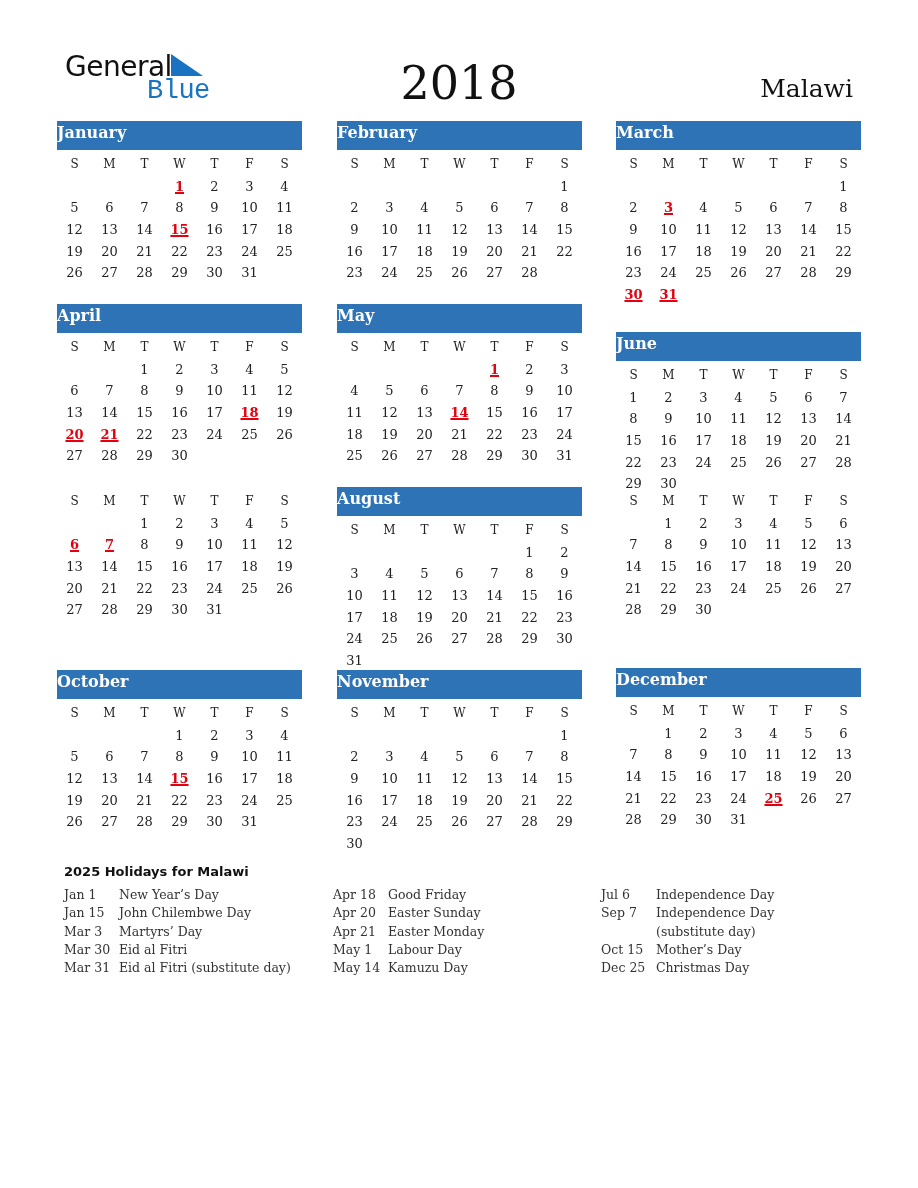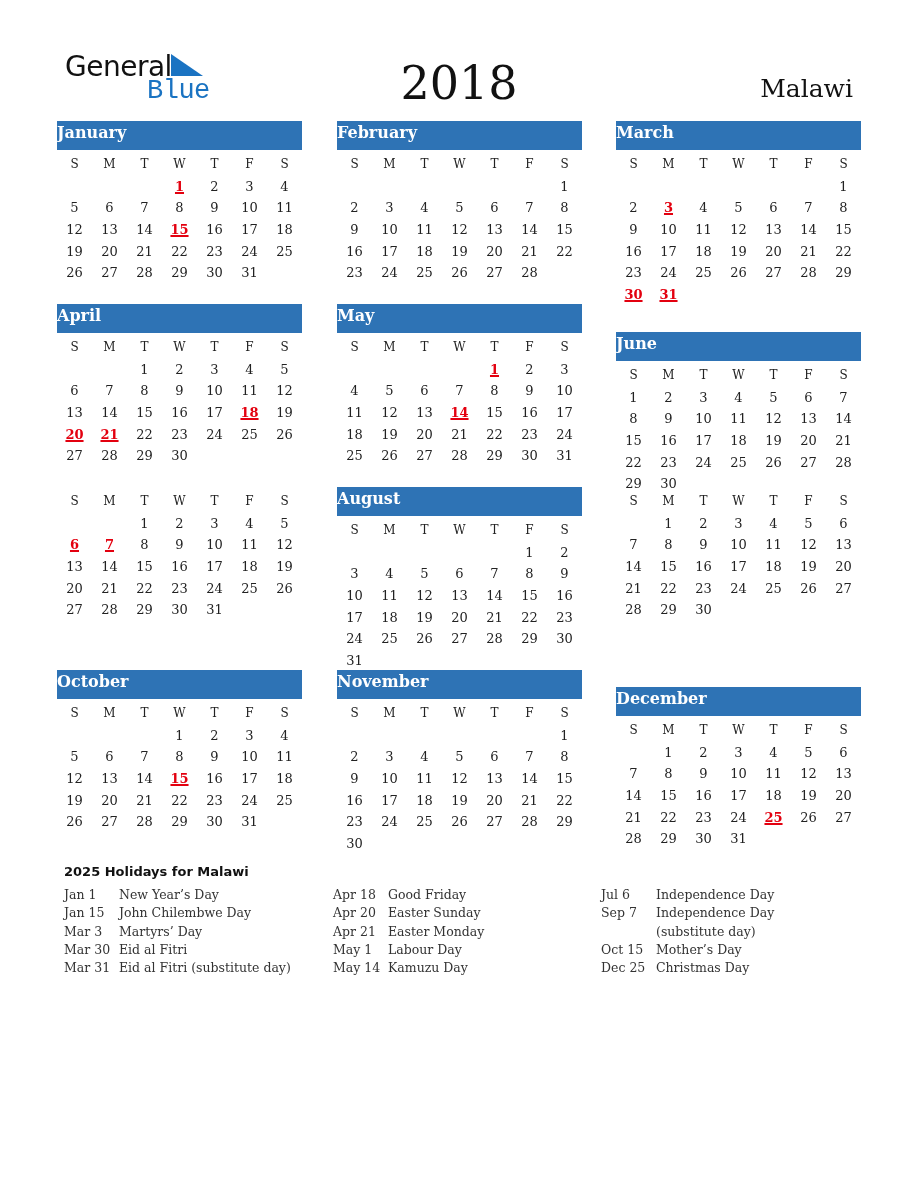--- a/index.html
+++ b/index.html
@@ -530,21 +530,21 @@
         <div class="cell">23</div>
         <div class="cell">24</div>
         <div class="cell">25</div>
         <div class="cell">26</div>
         <div class="cell">27</div>
         <div class="cell">28</div>
         <div class="cell">29</div>
         <div class="cell">30</div>
       </div>
     </div>
-    <div class="month" style="left: 616px; top: 687px;">
+    <div class="month" style="left: 616px; top: 668px;">
       <div class="month-head">December</div>
       <div class="grid">
         <div class="cell dow">S</div>
         <div class="cell dow">M</div>
         <div class="cell dow">T</div>
         <div class="cell dow">W</div>
         <div class="cell dow">T</div>
         <div class="cell dow">F</div>
         <div class="cell dow">S</div>
         <div class="cell"></div>

